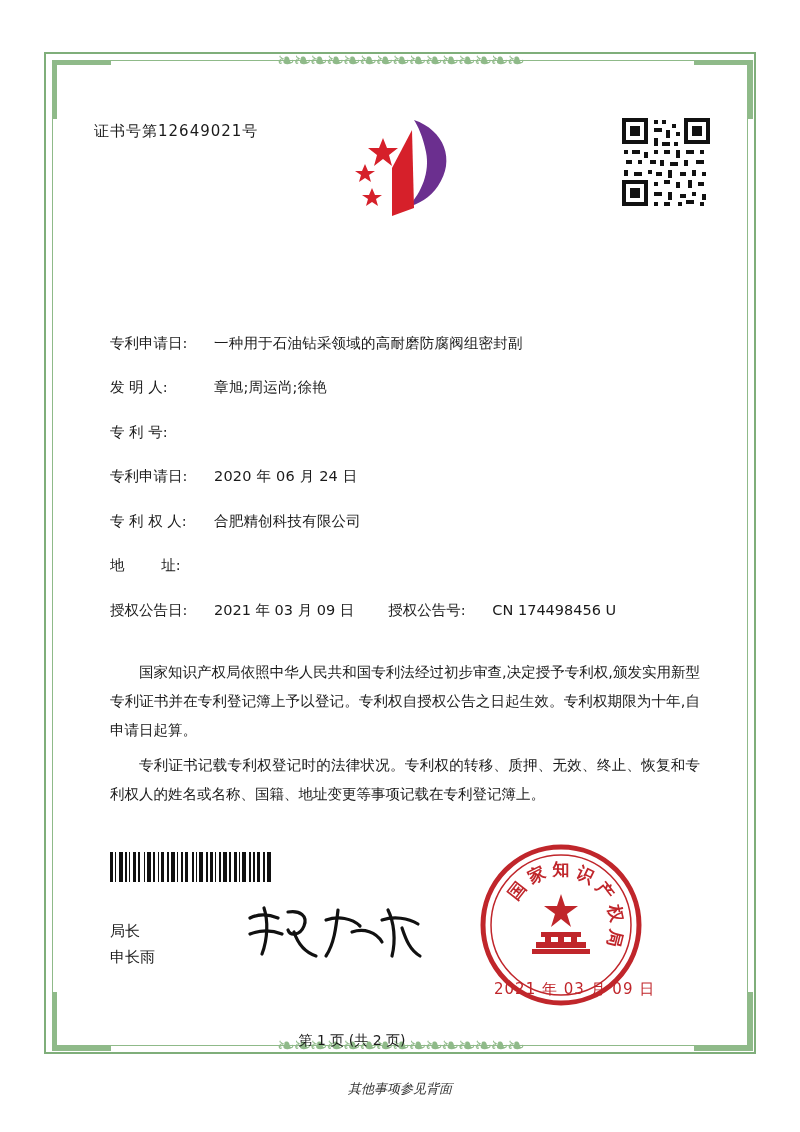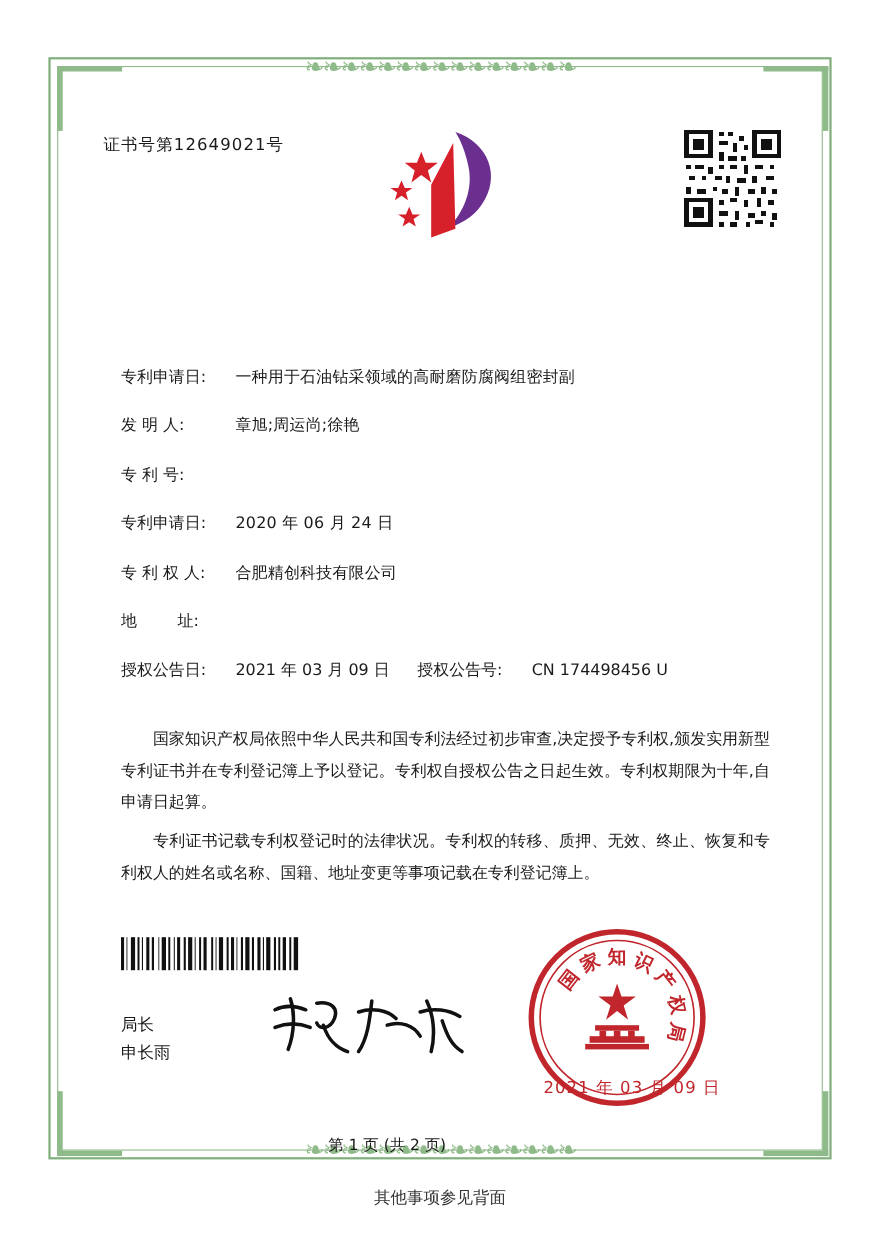--- a/index.html
+++ b/index.html
@@ -117,21 +117,21 @@
     white-space: pre;
     letter-spacing: 0px;
   }
   .fvalue {
     flex: 1 1 auto;
     letter-spacing: 0.2px;
   }
   .frow.two-col { margin-bottom: 20px; align-items: center; }
   .fcol-b-label {
     flex: 0 0 104px;
-    margin-left: 25px;
+    margin-left: 34px;
     white-space: pre;
   }
   .fcol-b-value { flex: 0 0 auto; }
 
   
   .paras {
     position: absolute;
     left: 110px; top: 658px;
     width: 590px;
     font-size: 14.5px;
@@ -191,23 +191,24 @@
     width: 704px;
     text-align: center;
     font-size: 14px;
     font-family: "DejaVu Sans", sans-serif;
   }
   .footnote {
     position: absolute;
     left: 0; top: 1080px;
     width: 800px;
     text-align: center;
-    font-size: 15px;
+    font-size: 13px;
     color: #333;
     font-family: "DejaVu Sans", sans-serif;
+    font-style: italic;
   }
 </style>
 </head>
 <body>
 
 <div class="page">
 
   <div class="border-outer"></div>
   <div class="border-inner"></div>
   <div class="corner tl"></div>

